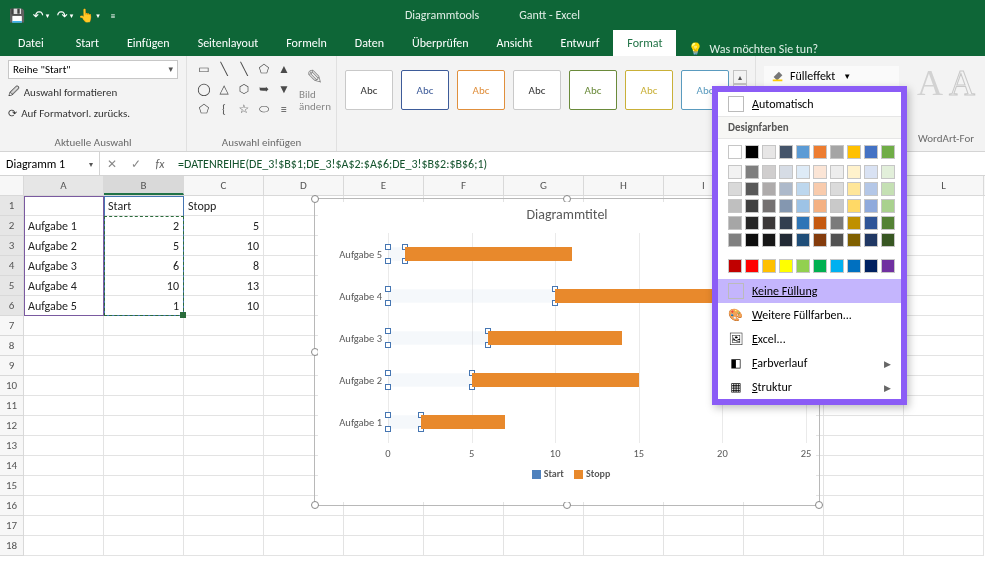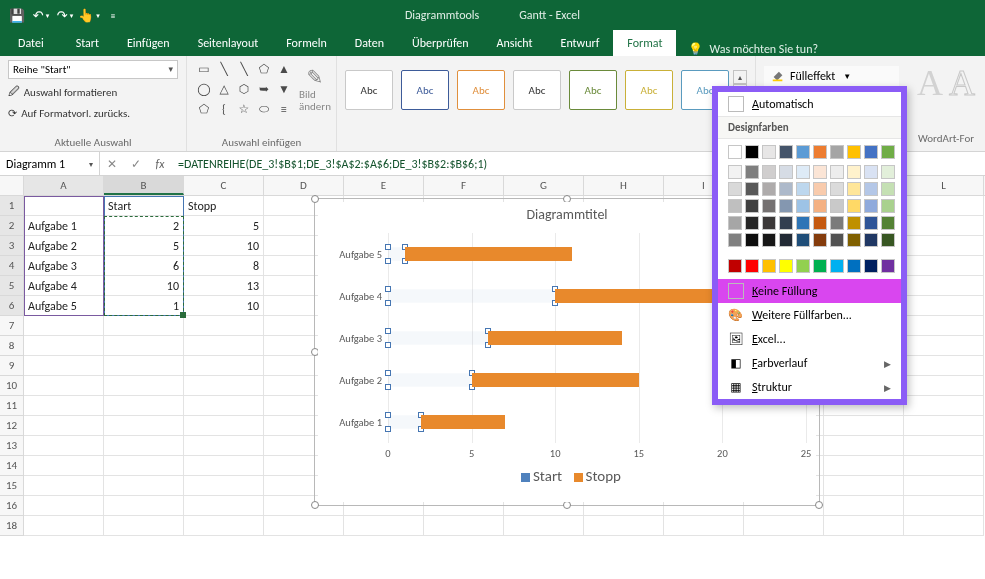--- a/index.html
+++ b/index.html
@@ -69,26 +69,26 @@
   .chart-title { text-align:center; font-size:14px; color:#5a5a5a; padding:4px 0;}
   .plot { position:relative; margin:6px 10px 4px 70px; height:210px;}
   .axis-y-label { position:absolute; right:100%; width:64px; text-align:right; padding-right:6px; font-size:10.5px; color:#5a5a5a; transform:translateY(-50%);}
   .gridline { position:absolute; top:0; bottom:0; border-left:1px solid #eaeaea;}
   .x-ticks { position:relative; margin-left:70px; height:16px;}
   .x-tick { position:absolute; font-size:10.5px; color:#5a5a5a; transform:translateX(-50%);}
   .bar-seg { position:absolute; height:14px;}
   .bar-start { background:#5a8ac6; opacity:0.05; border:1px solid #7fa6d4;}
   .bar-stop { background:#e8892c;}
   .series-handle { position:absolute; width:6px; height:6px; border:1px solid #4676b2; background:#fff; transform:translate(-50%,-50%);}
-  .legend { text-align:center; font-size:15px; color:#5a5a5a; padding-top:4px;}
+  .legend { text-align:center; font-size:10px; color:#5a5a5a; padding-top:4px;font-weight:bold;}
   .legend .box { display:inline-block; width:9px; height:9px; vertical-align:middle; margin:0 3px 0 8px;}
   
   .fill-popup { position:absolute; right:0; top:30px; width:195px; background:#fff; border:6px solid #8b5cf6; box-shadow:2px 3px 8px rgba(0,0,0,0.25); z-index:50; font-size:12px;}
   .fp-row { display:flex; align-items:center; gap:8px; padding:4px 10px; cursor:pointer;}
-  .fp-row:hover, .fp-row.hover { background:#d946ef;}
+  .fp-row:hover, .fp-row.hover { background:#c4b5fd;text-decoration:underline;}
   .fp-head { padding:4px 10px; font-weight:600; background:#f7f7f5; border-top:1px solid #e6e6e6; border-bottom:1px solid #e6e6e6; color:#555; font-size:11px;}
   .swatch-grid { display:grid; grid-template-columns: repeat(10, 14px); gap:3px; padding:6px 10px;}
   .swatch { width:14px; height:14px; border:1px solid #c6c6c6; cursor:pointer;}
   .underline-first::first-letter { text-decoration: underline; }
   .arrow-r { margin-left:auto; font-size:9px; color:#666;}
   .fp-icon { width:16px; height:16px; display:flex; align-items:center; justify-content:center;}
 </style>
 </head>
 <body>
 
@@ -579,20 +579,35 @@
         <div class="cell"></div>
         <div class="cell"></div>
         <div class="cell"></div>
         <div class="cell"></div>
         <div class="cell"></div>
         <div class="cell"></div>
         <div class="cell"></div>
         <div class="cell"></div>
       </div>
       <div class="row">
+        <div class="rh">17</div>
+        <div class="cell"></div>
+        <div class="cell"></div>
+        <div class="cell"></div>
+        <div class="cell"></div>
+        <div class="cell"></div>
+        <div class="cell"></div>
+        <div class="cell"></div>
+        <div class="cell"></div>
+        <div class="cell"></div>
+        <div class="cell"></div>
+        <div class="cell"></div>
+        <div class="cell"></div>
+      </div>
+      <div class="row">
         <div class="rh">18</div>
         <div class="cell"></div>
         <div class="cell"></div>
         <div class="cell"></div>
         <div class="cell"></div>
         <div class="cell"></div>
         <div class="cell"></div>
         <div class="cell"></div>
         <div class="cell"></div>
         <div class="cell"></div>

